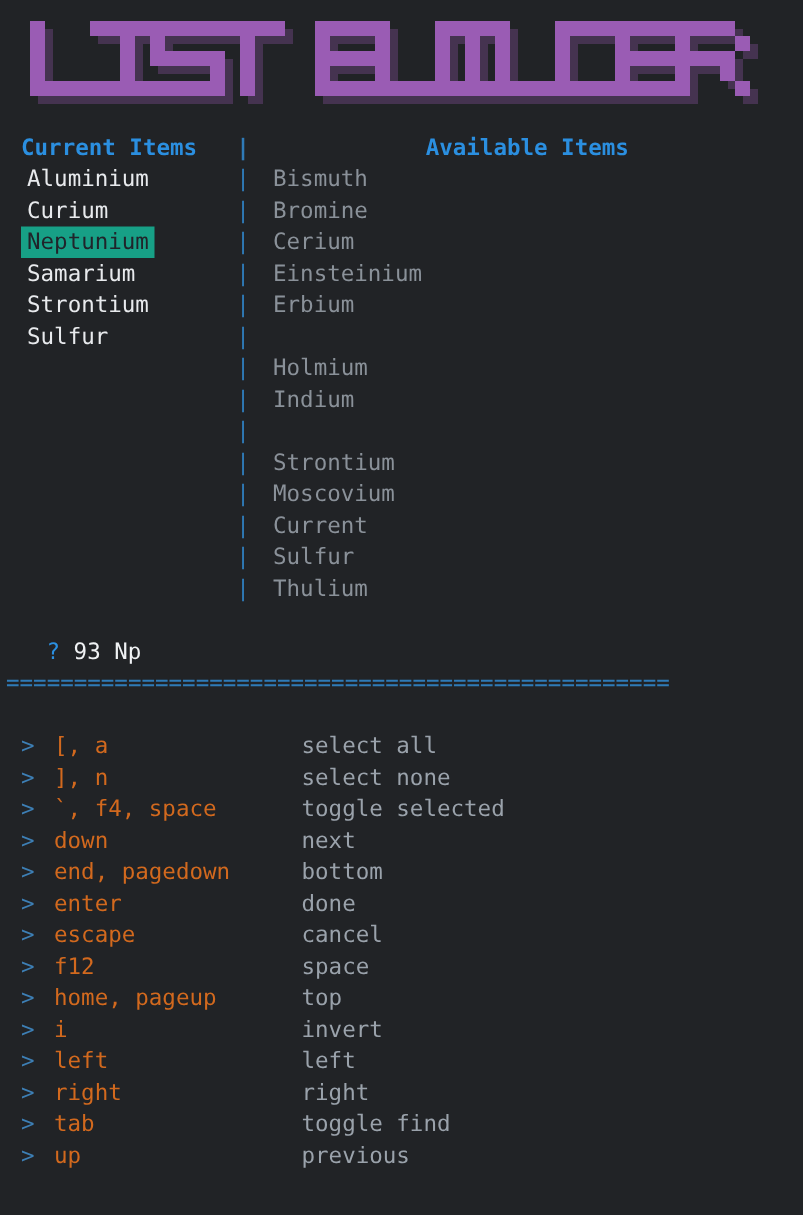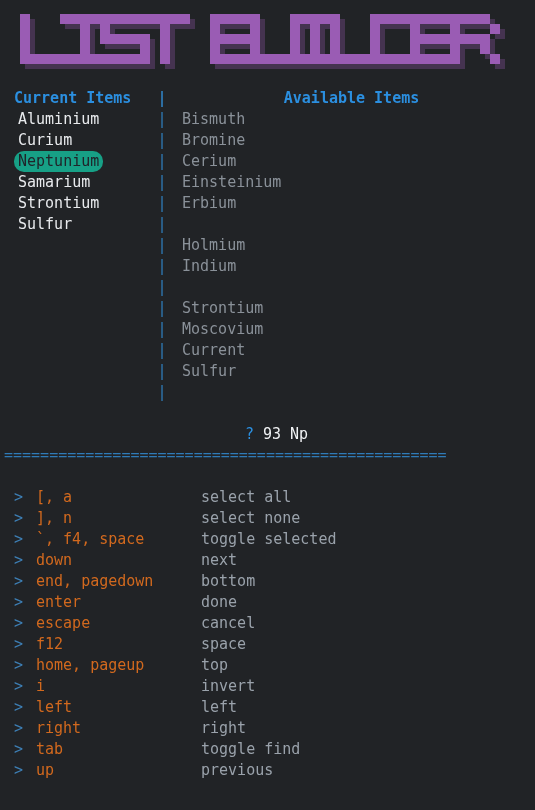--- a/index.html
+++ b/index.html
@@ -35,25 +35,25 @@
   .row{display:flex;height:21px;align-items:center;white-space:pre;}
   .colA{width:148px;flex:0 0 148px;box-sizing:border-box;padding-left:6px;}
   .pipe{width:12px;flex:0 0 12px;color:var(--pipe);text-align:center;}
   .colB{flex:1 1 auto;padding-left:14px;color:var(--avail);}
 
   .hdr-row .colA{color:var(--hdr);font-weight:bold;padding-left:6px;}
   .hdr-row .colB{color:var(--hdr);font-weight:bold;padding-left:0;text-align:center;}
   .hdr-row .pipe{color:var(--pipe);font-weight:bold;}
 
   .cur{color:var(--current);}
-  .cur.sel{background:var(--hl-bg);color:var(--hl-fg);border-radius:10px;}
+  .cur.sel{background:var(--hl-bg);color:var(--hl-fg);}
   .colA .cell{display:inline-block;padding:0 4px;height:21px;line-height:21px;text-align:center;}
 
   
-  .prompt{height:21px;line-height:21px;padding-left:18px;margin-top:21px;white-space:pre;text-align:center;}
+  .prompt{height:21px;line-height:21px;padding-left:31px;margin-top:21px;white-space:pre;}
   .prompt .q{color:var(--hdr);}
   .prompt .val{color:#f0f2f4;}
 
   .sep{color:var(--sep);padding-left:4px;height:21px;line-height:21px;
        white-space:pre;overflow:hidden;letter-spacing:0px;}
 
   
   .keys{padding-left:14px;margin-top:21px;}
   .kb{display:flex;height:21px;line-height:21px;white-space:pre;}
   .kb .gt{color:var(--gt);width:22px;flex:0 0 22px;}
@@ -375,21 +375,21 @@
         <div class="row"><div class="colA"><span class="cell cur">Samarium</span></div><div class="pipe">|</div><div class="colB">Einsteinium</div></div>
         <div class="row"><div class="colA"><span class="cell cur">Strontium</span></div><div class="pipe">|</div><div class="colB">Erbium</div></div>
         <div class="row"><div class="colA"><span class="cell cur">Sulfur</span></div><div class="pipe">|</div></div>
         <div class="row"><div class="colA"></div><div class="pipe">|</div><div class="colB">Holmium</div></div>
         <div class="row"><div class="colA"></div><div class="pipe">|</div><div class="colB">Indium</div></div>
         <div class="row"><div class="colA"></div><div class="pipe">|</div></div>
         <div class="row"><div class="colA"></div><div class="pipe">|</div><div class="colB">Strontium</div></div>
         <div class="row"><div class="colA"></div><div class="pipe">|</div><div class="colB">Moscovium</div></div>
         <div class="row"><div class="colA"></div><div class="pipe">|</div><div class="colB">Current</div></div>
         <div class="row"><div class="colA"></div><div class="pipe">|</div><div class="colB">Sulfur</div></div>
-        <div class="row"><div class="colA"></div><div class="pipe">|</div></div>
+        <div class="row"><div class="colA"></div><div class="pipe">|</div><div class="colB">Thulium</div></div>
       </div>
   </div>
 
   <div class="prompt"><span class="q">?</span><span> </span><span class="val">93 Np</span></div>
 
   <div class="sep">=================================================</div>
 
   <div class="keys" id="keys">
       <div class="kb"><span class="gt">&gt;</span><span class="k">[, a</span><span class="d">select all</span></div>
       <div class="kb"><span class="gt">&gt;</span><span class="k">], n</span><span class="d">select none</span></div>

